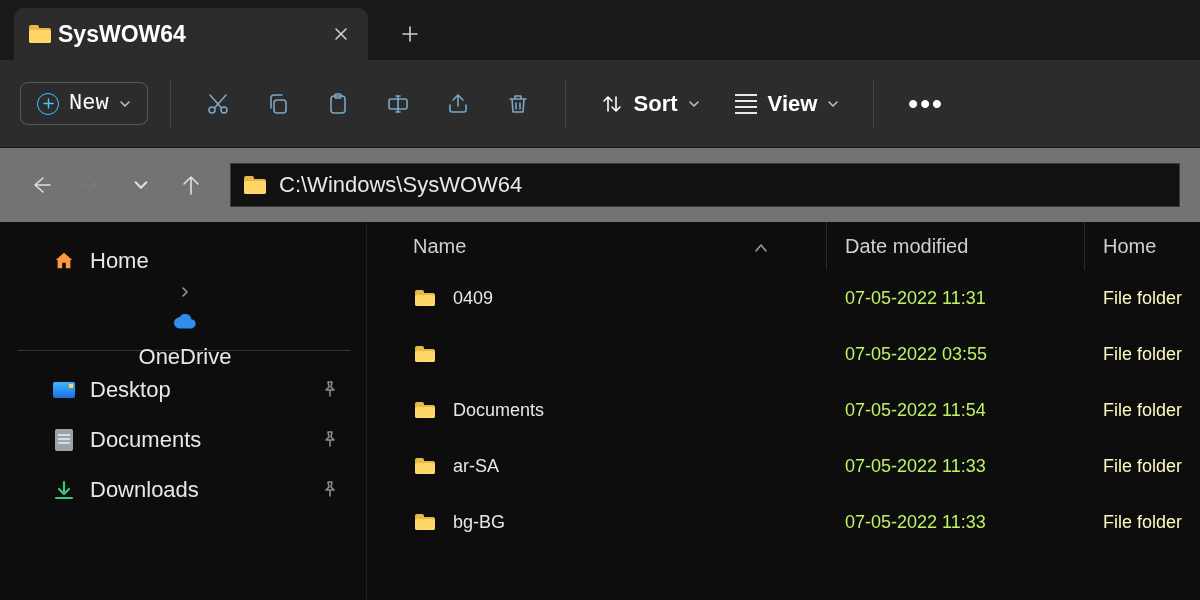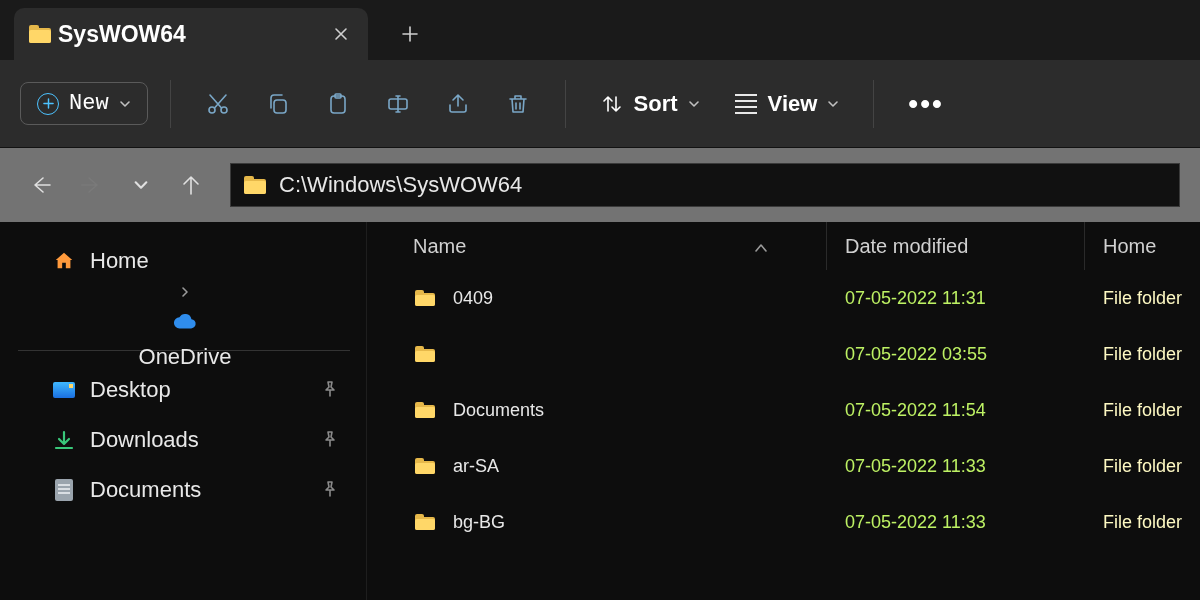--- a/index.html
+++ b/index.html
@@ -306,37 +306,37 @@
           <span class="desktop-ico"></span>
         </span>
       <span>Desktop</span>
       <span class="sb-pin">
         <svg width="16" height="16" viewBox="0 0 16 16" class="svg-stroke">
             <path d="M6 1 h4 l-1 5 3 3 h-8 l3-3 z M8 9 v6"></path>
           </svg>
       </span>
     </div>
     <div class="sb-item">
-      <span class="ico down-ico">
-        <svg width="22" height="22" viewBox="0 0 22 22" class="svg-stroke" style="stroke-width:2.2">
-            <path d="M11 3 v11 M6 10 l5 5 5-5 M3 19 h16"></path>
-          </svg>
-      </span>
-      <span>Downloads</span>
-      <span class="sb-pin">
-        <svg width="16" height="16" viewBox="0 0 16 16" class="svg-stroke">
-            <path d="M6 1 h4 l-1 5 3 3 h-8 l3-3 z M8 9 v6"></path>
-          </svg>
-      </span>
-    </div>
-    <div class="sb-item">
       <span class="ico">
           <span class="doc-ico"></span>
         </span>
       <span>Documents</span>
+      <span class="sb-pin">
+        <svg width="16" height="16" viewBox="0 0 16 16" class="svg-stroke">
+            <path d="M6 1 h4 l-1 5 3 3 h-8 l3-3 z M8 9 v6"></path>
+          </svg>
+      </span>
+    </div>
+    <div class="sb-item">
+      <span class="ico down-ico">
+        <svg width="22" height="22" viewBox="0 0 22 22" class="svg-stroke" style="stroke-width:2.2">
+            <path d="M11 3 v11 M6 10 l5 5 5-5 M3 19 h16"></path>
+          </svg>
+      </span>
+      <span>Downloads</span>
       <span class="sb-pin">
         <svg width="16" height="16" viewBox="0 0 16 16" class="svg-stroke">
             <path d="M6 1 h4 l-1 5 3 3 h-8 l3-3 z M8 9 v6"></path>
           </svg>
       </span>
     </div>
   </div>
 
   <div class="filepane">
     <div class="cols">

